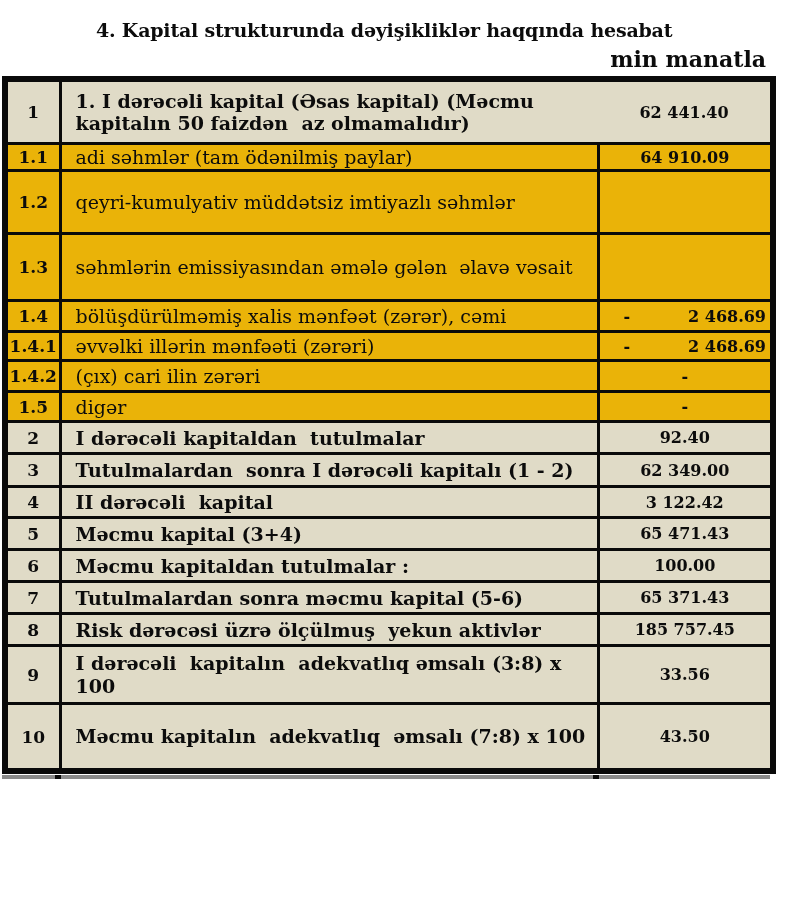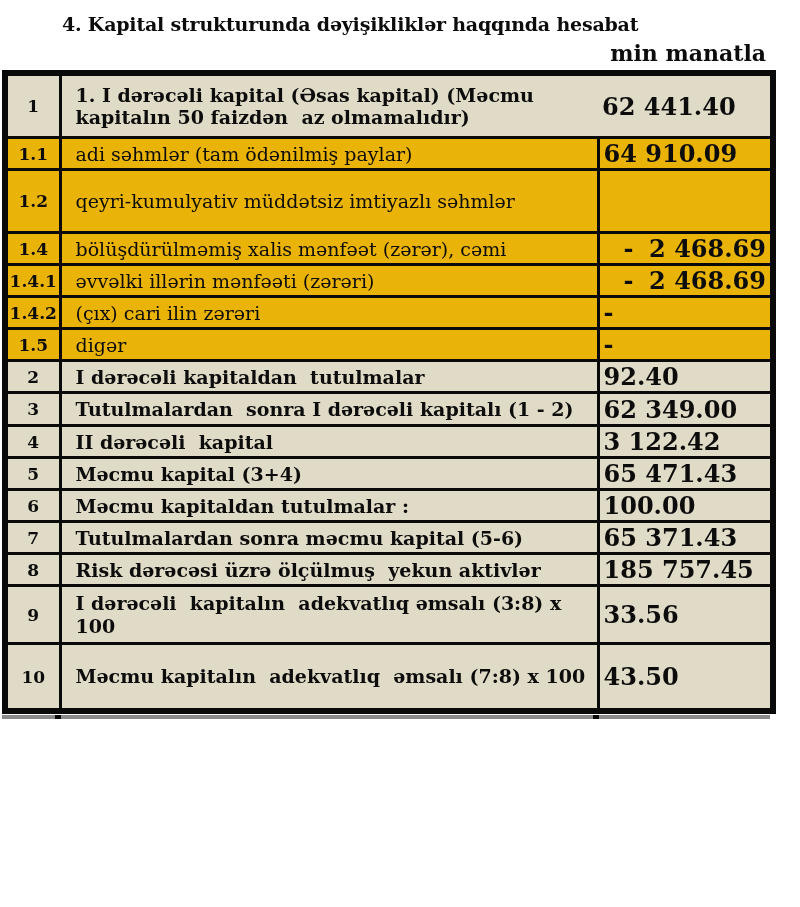--- a/index.html
+++ b/index.html
@@ -9,21 +9,21 @@
     --text:#0c0c0c;
   }
   html,body{margin:0;padding:0;}
   body{
     width:800px;height:907px;background:#ffffff;color:var(--text);
     font-family:"DejaVu Serif","Liberation Serif",serif;
     overflow:hidden;
   }
   .page{width:800px;height:907px;position:relative;}
   .title{
-    padding-top:13px;margin-left:62px;
+    padding-top:19px;margin-left:96px;
     font-size:19px;font-weight:700;line-height:1.25;
     letter-spacing:-0.2px;
   }
   .unit{
     width:766px;text-align:right;
     font-size:22px;font-weight:700;
     margin-top:3px;margin-bottom:4px;
   }
   table.tbl{
     border-collapse:collapse;table-layout:fixed;
@@ -41,21 +41,21 @@
   tr.shaded td{background:var(--shade);}
   td.num{
     text-align:center;font-weight:700;font-size:17px;padding:0;
   }
   td.desc{
     padding-left:14px;padding-right:4px;
     font-size:19px;line-height:1.18;white-space:pre-wrap;
   }
   td.desc.bold{font-weight:700;}
   td.val{
-    text-align:left;font-weight:700;font-size:24px;padding-right:4px;
+    text-align:center;font-weight:700;font-size:16px;padding-right:4px;
   }
   td.noR{border-right:hidden;}
   td.noL{border-left:hidden;}
   .cellflex{display:flex;justify-content:space-between;align-items:center;}
   .minus{padding-left:20px;}
   .cutoff{
     margin-left:2px;margin-top:1px;width:768px;height:4px;
     background:linear-gradient(to right,
       var(--cutoff) 0 53px,  var(--border) 53px 59px,
       var(--cutoff) 59px 591px, var(--border) 591px 597px,
@@ -82,20 +82,25 @@
           <td class="val noL">62 441.40</td>
         </tr>
         <tr style="height: 27px;">
           <td class="num">1.1</td>
           <td class="desc">adi səhmlər (tam ödənilmiş paylar)</td>
           <td class="val">64 910.09</td>
         </tr>
         <tr style="height: 63px;">
           <td class="num">1.2</td>
           <td class="desc">qeyri-kumulyativ müddətsiz imtiyazlı səhmlər</td>
+          <td class="val"></td>
+        </tr>
+        <tr style="height: 67px;">
+          <td class="num">1.3</td>
+          <td class="desc">səhmlərin emissiyasından əmələ gələn  əlavə vəsait</td>
           <td class="val"></td>
         </tr>
         <tr style="height: 31px;">
           <td class="num">1.4</td>
           <td class="desc">bölüşdürülməmiş xalis mənfəət (zərər), cəmi</td>
           <td class="val">
             <div class="cellflex">
               <span class="minus">-</span>
               <span>2 468.69</span>
             </div>

